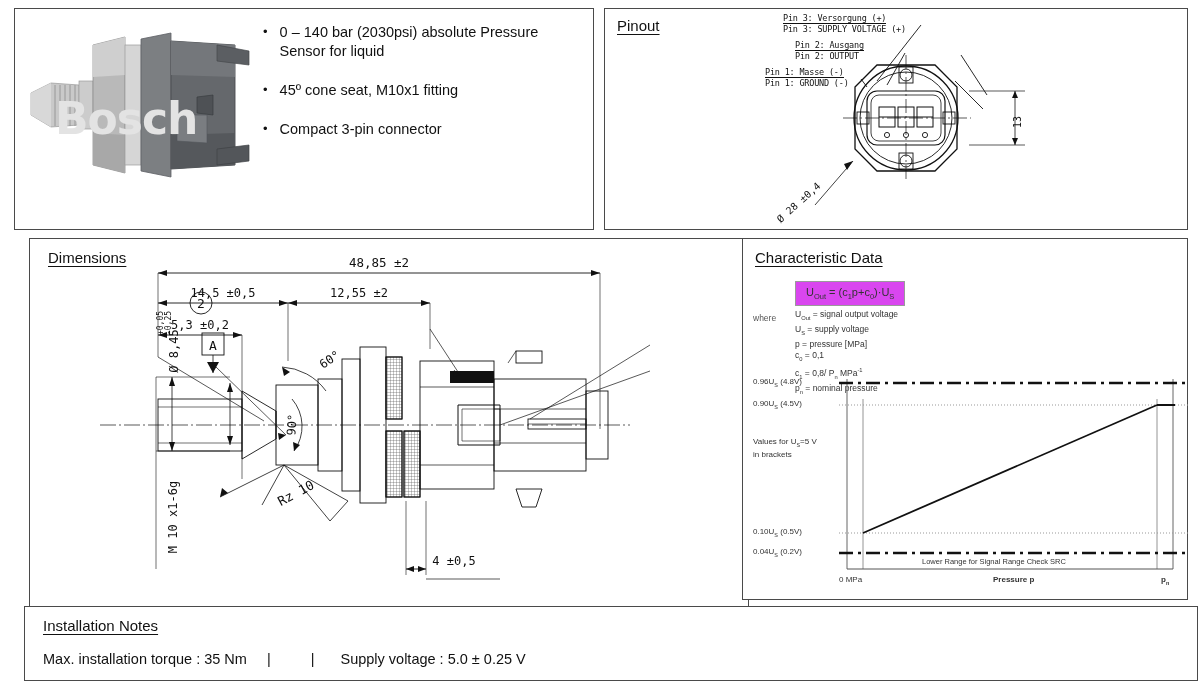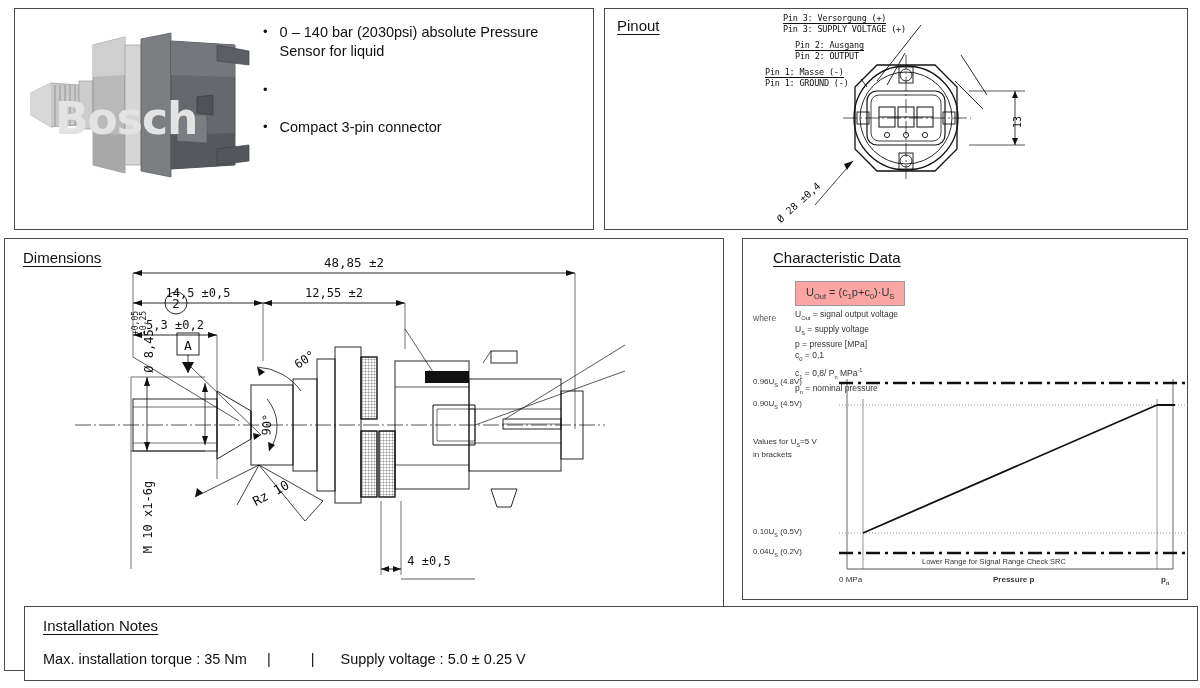--- a/index.html
+++ b/index.html
@@ -17,25 +17,25 @@
 
   .photo{position:absolute;left:6px;top:6px;width:236px;height:208px;overflow:hidden;}
   .wm{position:absolute;left:34px;top:78px;font-size:44px;font-weight:700;color:#e3e3e3;letter-spacing:-1px;font-family:"DejaVu Sans",sans-serif;}
 
   
   #panel-pinout{left:604px;top:8px;width:584px;height:222px;}
   .pinlbl{position:absolute;font-family:"DejaVu Sans Mono",monospace;font-size:8.5px;line-height:10px;color:#111;white-space:nowrap;letter-spacing:-0.2px;}
   .pinlbl .de{border-bottom:1px solid #111;display:inline-block;}
 
   
-  #panel-dim{left:4px;top:238px;width:720px;height:433px;padding-left:19px;}
+  #panel-dim{left:29px;top:238px;width:720px;height:433px;padding-left:19px;}
 
   
   #panel-char{left:742px;top:238px;width:446px;height:362px;}
-  .formula{position:absolute;left:52px;top:42px;border:1px solid #9a9a9a;background:#fca5a5;padding:4px 10px;font-size:11px;color:#333;font-family:"Liberation Sans",sans-serif;}
+  .formula{position:absolute;left:52px;top:42px;border:1px solid #9a9a9a;background:#d946ef;padding:4px 10px;font-size:11px;color:#333;font-family:"Liberation Sans",sans-serif;}
   .where{position:absolute;left:10px;top:74px;font-size:8.5px;color:#555;}
   .legend{position:absolute;left:52px;top:70px;font-size:8.5px;line-height:11.2px;color:#333;}
   .axlbl{position:absolute;font-size:8px;color:#333;white-space:nowrap;}
   .note-brackets{position:absolute;left:10px;top:198px;font-size:8px;line-height:10px;color:#333;}
   .srclbl{position:absolute;font-size:7.5px;color:#333;white-space:nowrap;}
   sub{font-size:0.68em;}
   sup{font-size:0.68em;}
 
   
   #panel-notes{left:24px;top:606px;width:1174px;height:75px;}
@@ -92,20 +92,21 @@
       <div class="wm">Bosch</div>
     </div>
 
     <div class="bullets">
       <div class="bullet">
         <span class="dot">•</span>
         <span class="btxt">0 – 140 bar (2030psi) absolute Pressure Sensor for liquid</span>
       </div>
       <div class="bullet">
         <span class="dot">•</span>
+        <span class="btxt">45º cone seat, M10x1 fitting</span>
       </div>
       <div class="bullet">
         <span class="dot">•</span>
         <span class="btxt">Compact 3-pin connector</span>
       </div>
     </div>
   </div>
 
   <div class="panel" id="panel-pinout">
     <div class="hdr" style="left:12px;top:8px;">Pinout</div>
@@ -321,21 +322,21 @@
 
       <text x="147" y="278" font-family="DejaVu Sans Mono, monospace" font-size="12" fill="#111" text-anchor="middle" transform="rotate(-90 147 278)">M 10 x1-6g</text>
 
       <text x="302" y="124" font-family="DejaVu Sans Mono, monospace" font-size="12" fill="#111" text-anchor="middle" transform="rotate(-34 302 124)">60°</text>
       <text x="266" y="186" font-family="DejaVu Sans Mono, monospace" font-size="12" fill="#111" text-anchor="middle" transform="rotate(-86 266 186)">90°</text>
       <text x="268" y="258" font-family="DejaVu Sans Mono, monospace" font-size="13" fill="#111" text-anchor="middle" transform="rotate(-28 268 258)">Rz 10</text>
     </svg>
   </div>
 
   <div class="panel" id="panel-char">
-    <div class="hdr" style="left:12px;top:10px;margin-left:18px;">Characteristic Data</div>
+    <div class="hdr" style="left:12px;top:10px;">Characteristic Data</div>
 
     <div class="formula">
       U<sub>Out</sub> = (c<sub>1</sub>p+c<sub>0</sub>)·U<sub>S</sub>
     </div>
 
     <div class="where">where</div>
     <div class="legend">
       <div>U<sub>Out</sub> = signal output voltage</div>
       <div>U<sub>S</sub> = supply voltage</div>
       <div>p = pressure [MPa]</div>

